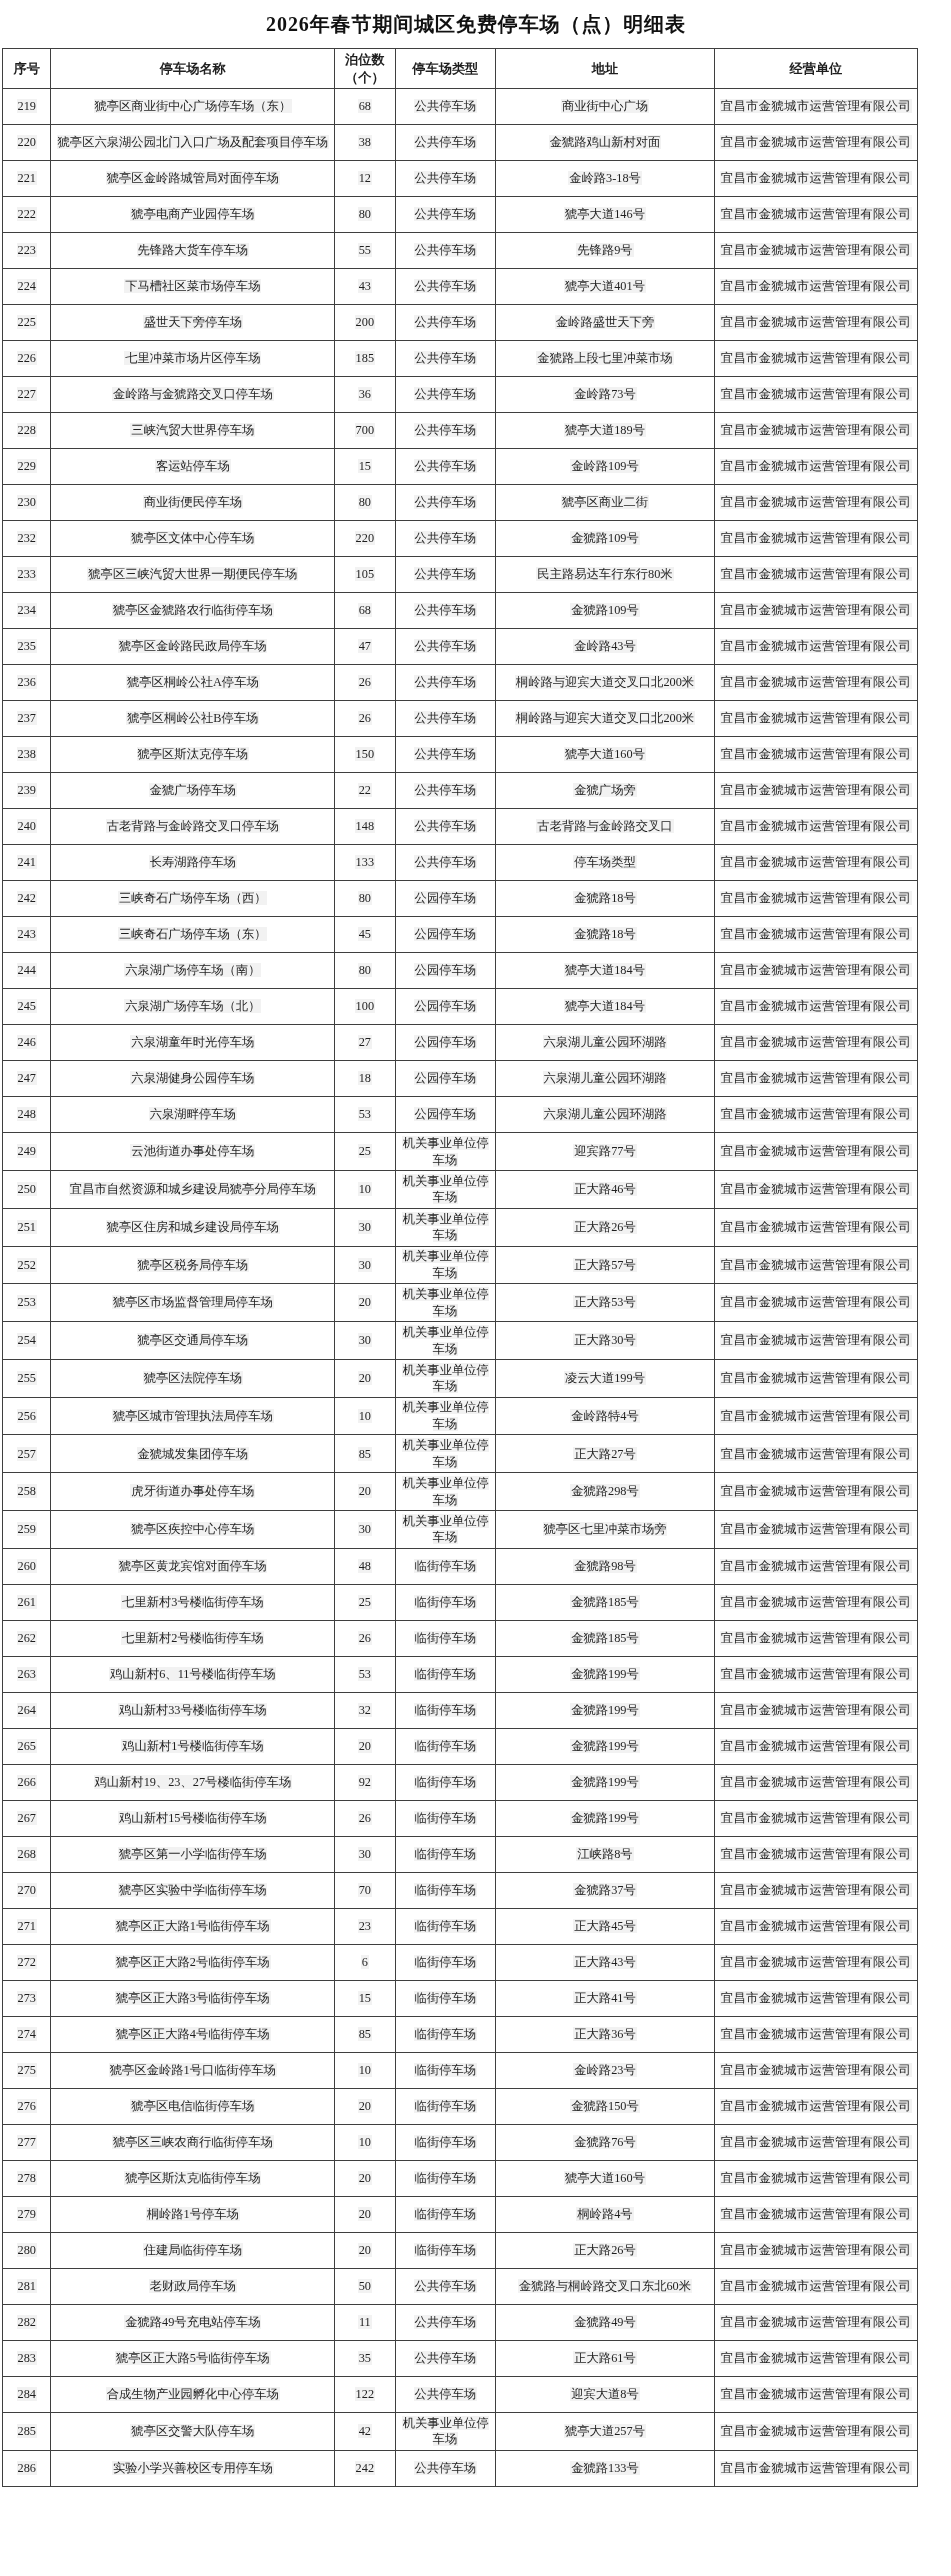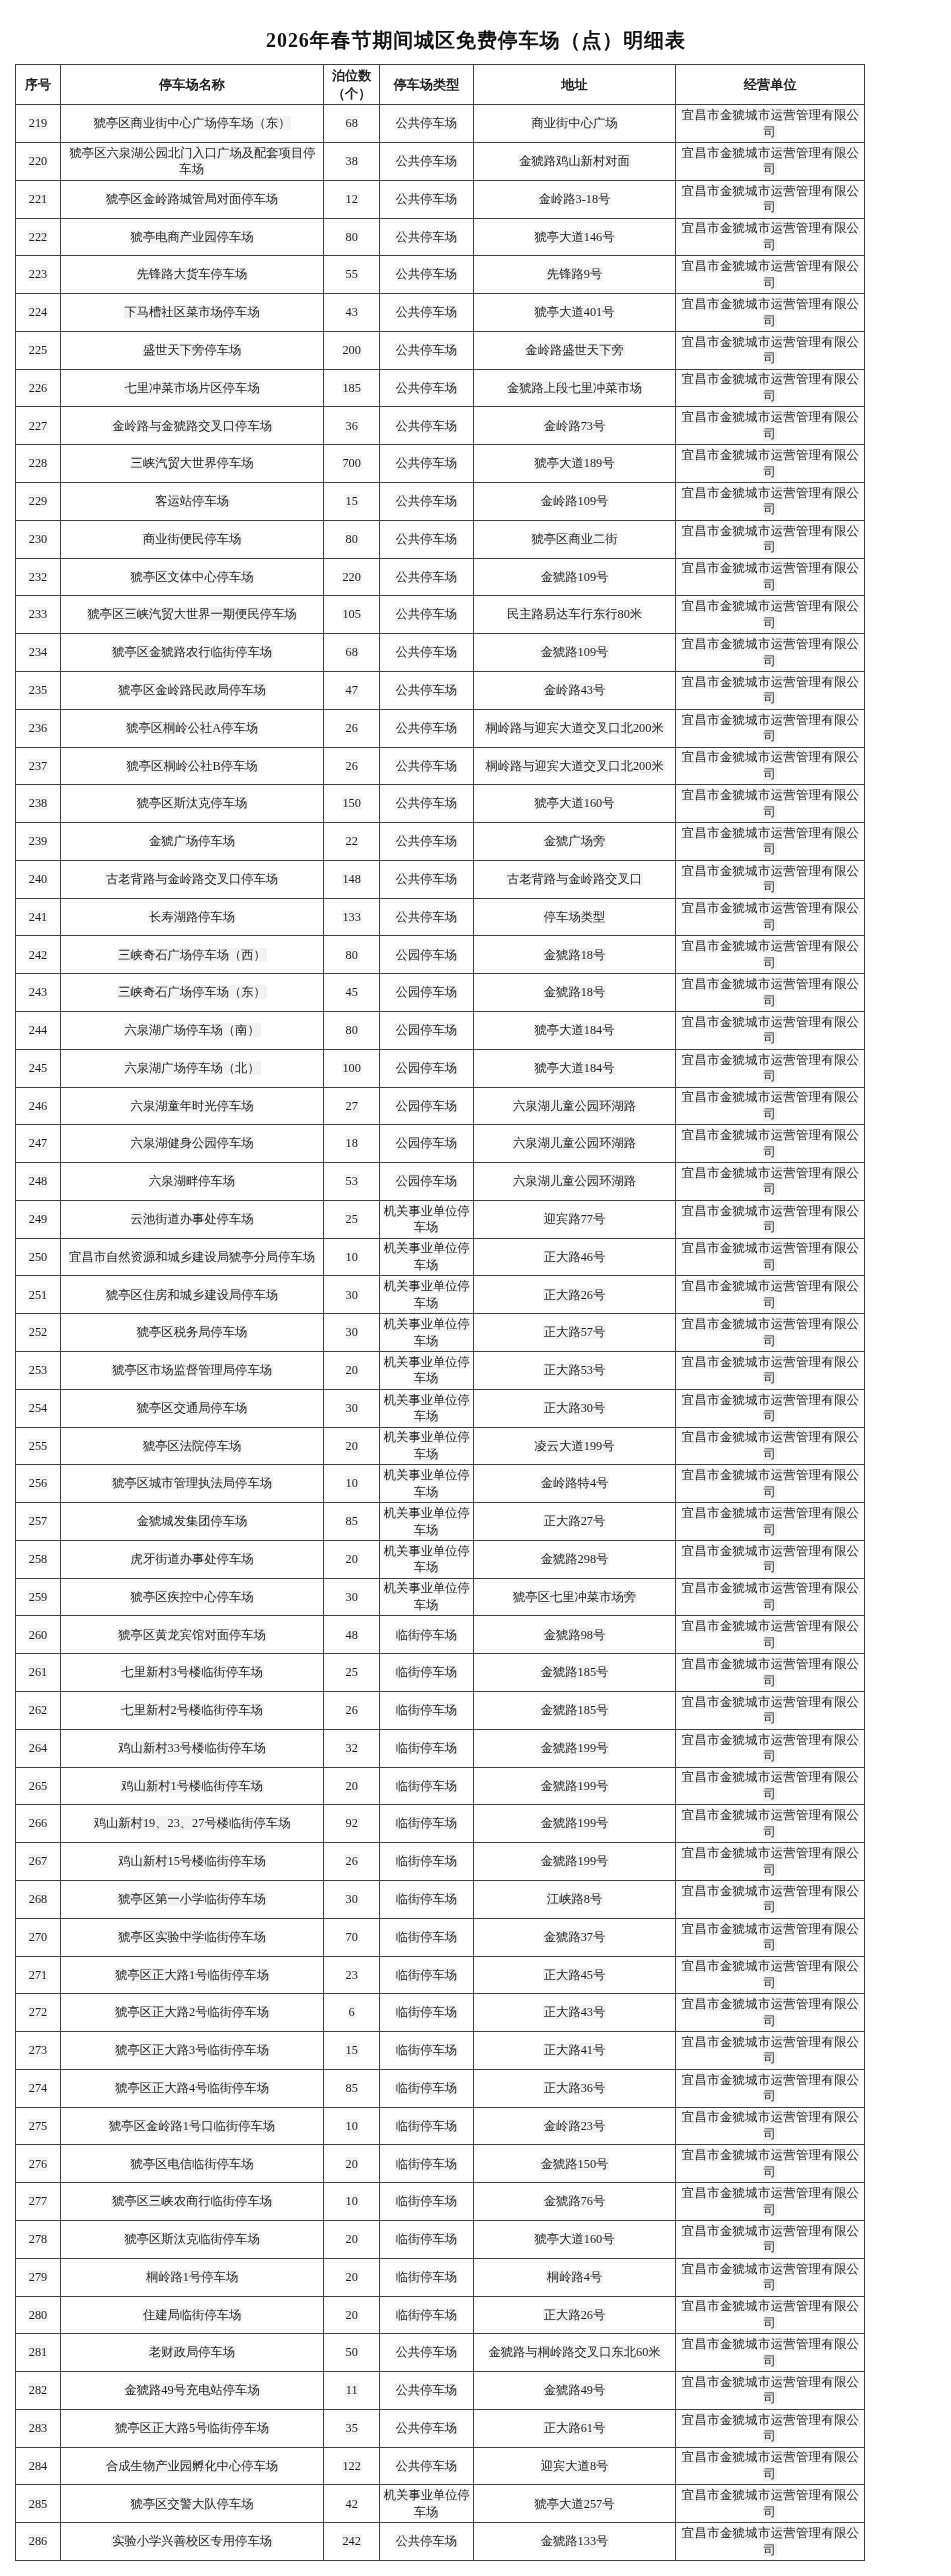--- a/index.html
+++ b/index.html
@@ -14,24 +14,23 @@
     width:952px;
     font-family:"Liberation Serif","DejaVu Serif",serif;
     color:var(--text);
   }
   .page{width:952px;background:var(--bg);}
   .title{
     height:48px;
     display:flex;align-items:center;justify-content:center;
     font-size:20px;font-weight:bold;letter-spacing:0.9px;
     color:#111;
-    margin-top:16px;
   }
   table.parking{
-    width:850px;margin-left:15px;
+    width:916px;margin-left:2px;
     border-collapse:collapse;
     table-layout:fixed;
   }
   table.parking th, table.parking td{
     border:1.8px solid var(--border);
     text-align:center;vertical-align:middle;
     font-size:12.3px;line-height:1.35;
     padding:1.8px 2.6px;
     overflow:hidden;
     word-break:break-all;
@@ -414,20 +413,28 @@
         </tr>
         <tr data-name="table-row">
           <td data-name="cell-seq"><span class="hl">262</span></td>
           <td data-name="cell-name"><span class="hl">七里新村2号楼临街停车场</span></td>
           <td data-name="cell-capacity"><span class="hl">26</span></td>
           <td data-name="cell-type"><span class="hl">临街停车场</span></td>
           <td data-name="cell-address"><span class="hl">金猇路185号</span></td>
           <td data-name="cell-operator"><span class="hl">宜昌市金猇城市运营管理有限公司</span></td>
         </tr>
         <tr data-name="table-row">
+          <td data-name="cell-seq"><span class="hl">263</span></td>
+          <td data-name="cell-name"><span class="hl">鸡山新村6、11号楼临街停车场</span></td>
+          <td data-name="cell-capacity"><span class="hl">53</span></td>
+          <td data-name="cell-type"><span class="hl">临街停车场</span></td>
+          <td data-name="cell-address"><span class="hl">金猇路199号</span></td>
+          <td data-name="cell-operator"><span class="hl">宜昌市金猇城市运营管理有限公司</span></td>
+        </tr>
+        <tr data-name="table-row">
           <td data-name="cell-seq"><span class="hl">264</span></td>
           <td data-name="cell-name"><span class="hl">鸡山新村33号楼临街停车场</span></td>
           <td data-name="cell-capacity"><span class="hl">32</span></td>
           <td data-name="cell-type"><span class="hl">临街停车场</span></td>
           <td data-name="cell-address"><span class="hl">金猇路199号</span></td>
           <td data-name="cell-operator"><span class="hl">宜昌市金猇城市运营管理有限公司</span></td>
         </tr>
         <tr data-name="table-row">
           <td data-name="cell-seq"><span class="hl">265</span></td>
           <td data-name="cell-name"><span class="hl">鸡山新村1号楼临街停车场</span></td>

